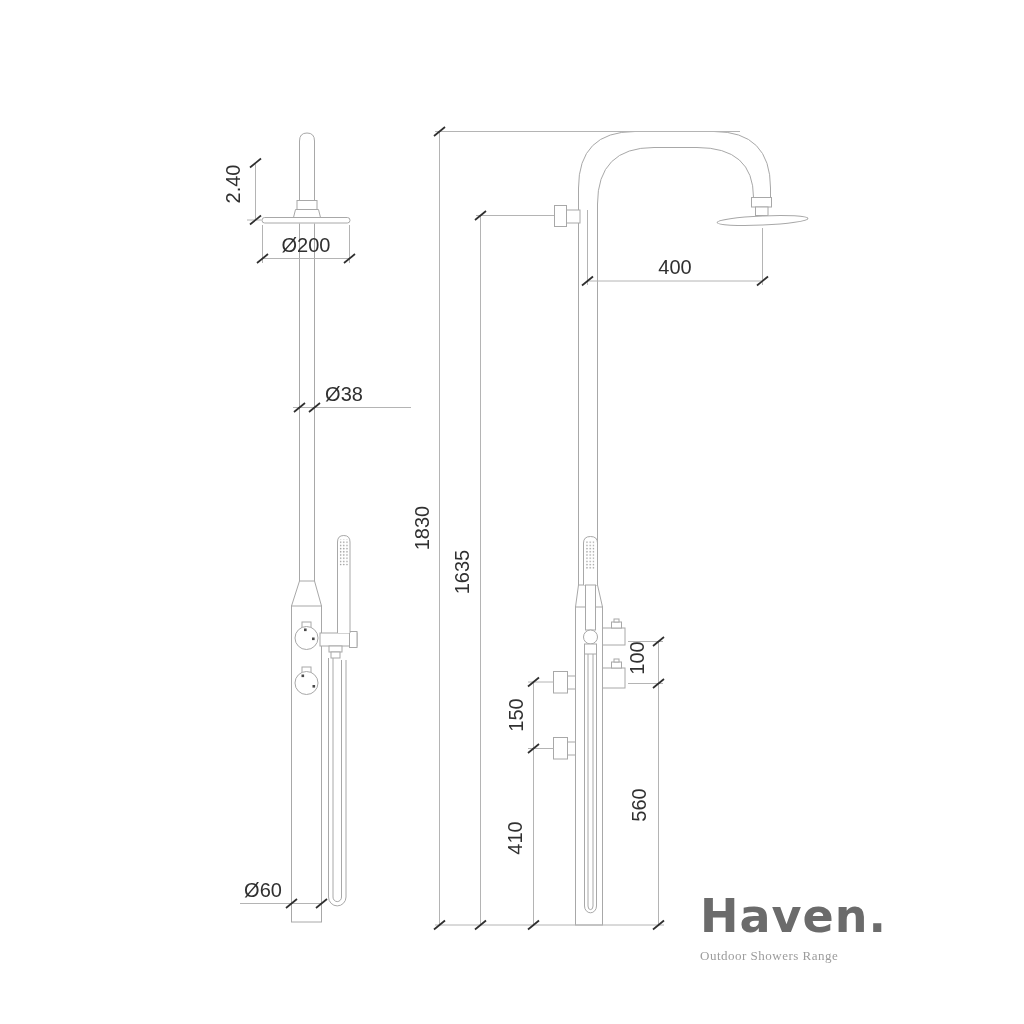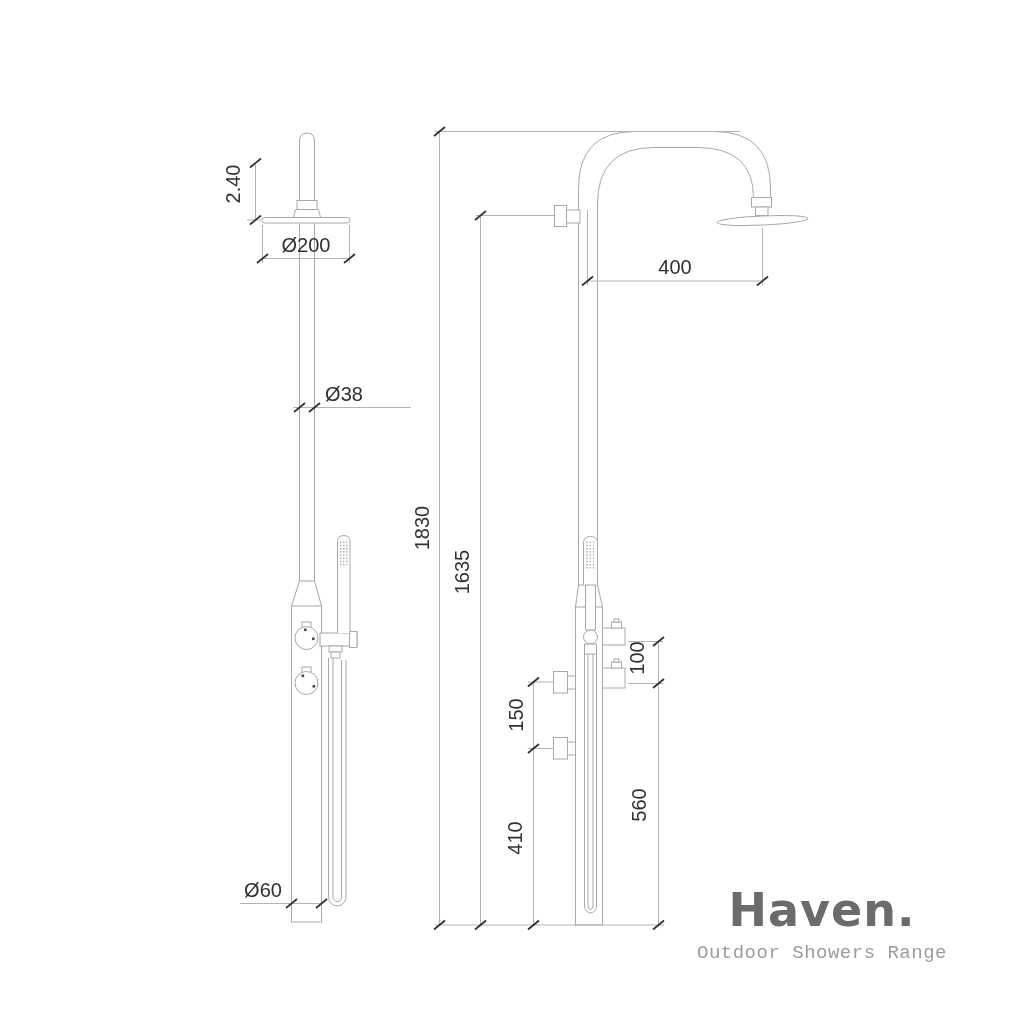--- a/index.html
+++ b/index.html
@@ -8,24 +8,24 @@
   }
   html,body{margin:0;padding:0;background:var(--bg);}
   .page{position:relative;width:1024px;height:1024px;background:var(--bg);overflow:hidden;
         font-family:"Liberation Sans",sans-serif;}
   svg{position:absolute;left:0;top:0;}
   .geo{stroke:var(--geo);fill:none;stroke-width:1;}
   .geof{stroke:var(--geo);fill:#ffffff;stroke-width:1;}
   .dim{stroke:var(--dim);fill:none;stroke-width:1;}
   .tick{stroke:var(--tick);fill:none;stroke-width:1.7;}
   text.dimtxt{fill:var(--dimtxt);font-family:"Liberation Sans",sans-serif;font-size:20px;}
-  .logo-box{position:absolute;right:72px;bottom:60px;width:260px;text-align:center;}
+  .logo-box{position:absolute;right:64px;bottom:60px;width:260px;}
   .logo-name{font-family:"DejaVu Sans",sans-serif;font-weight:700;font-size:46px;
              color:var(--logo);letter-spacing:1px;line-height:1;}
-  .logo-tag{font-family:Liberation Mono, monospace;font-size:19px;color:var(--tag);
+  .logo-tag{font-family:Liberation Serif, serif;font-size:13px;color:var(--tag);
             margin-top:9px;letter-spacing:.5px;}
 </style>
 </head>
 <body>
 
 <div class="page">
 <svg width="1024" height="1024" viewBox="0 0 1024 1024">
   <defs>
     <pattern id="spray" width="3.2" height="3.2" patternUnits="userSpaceOnUse">
       <circle cx="1.4" cy="1.4" r="0.75" fill="#9a9a9a"></circle>

